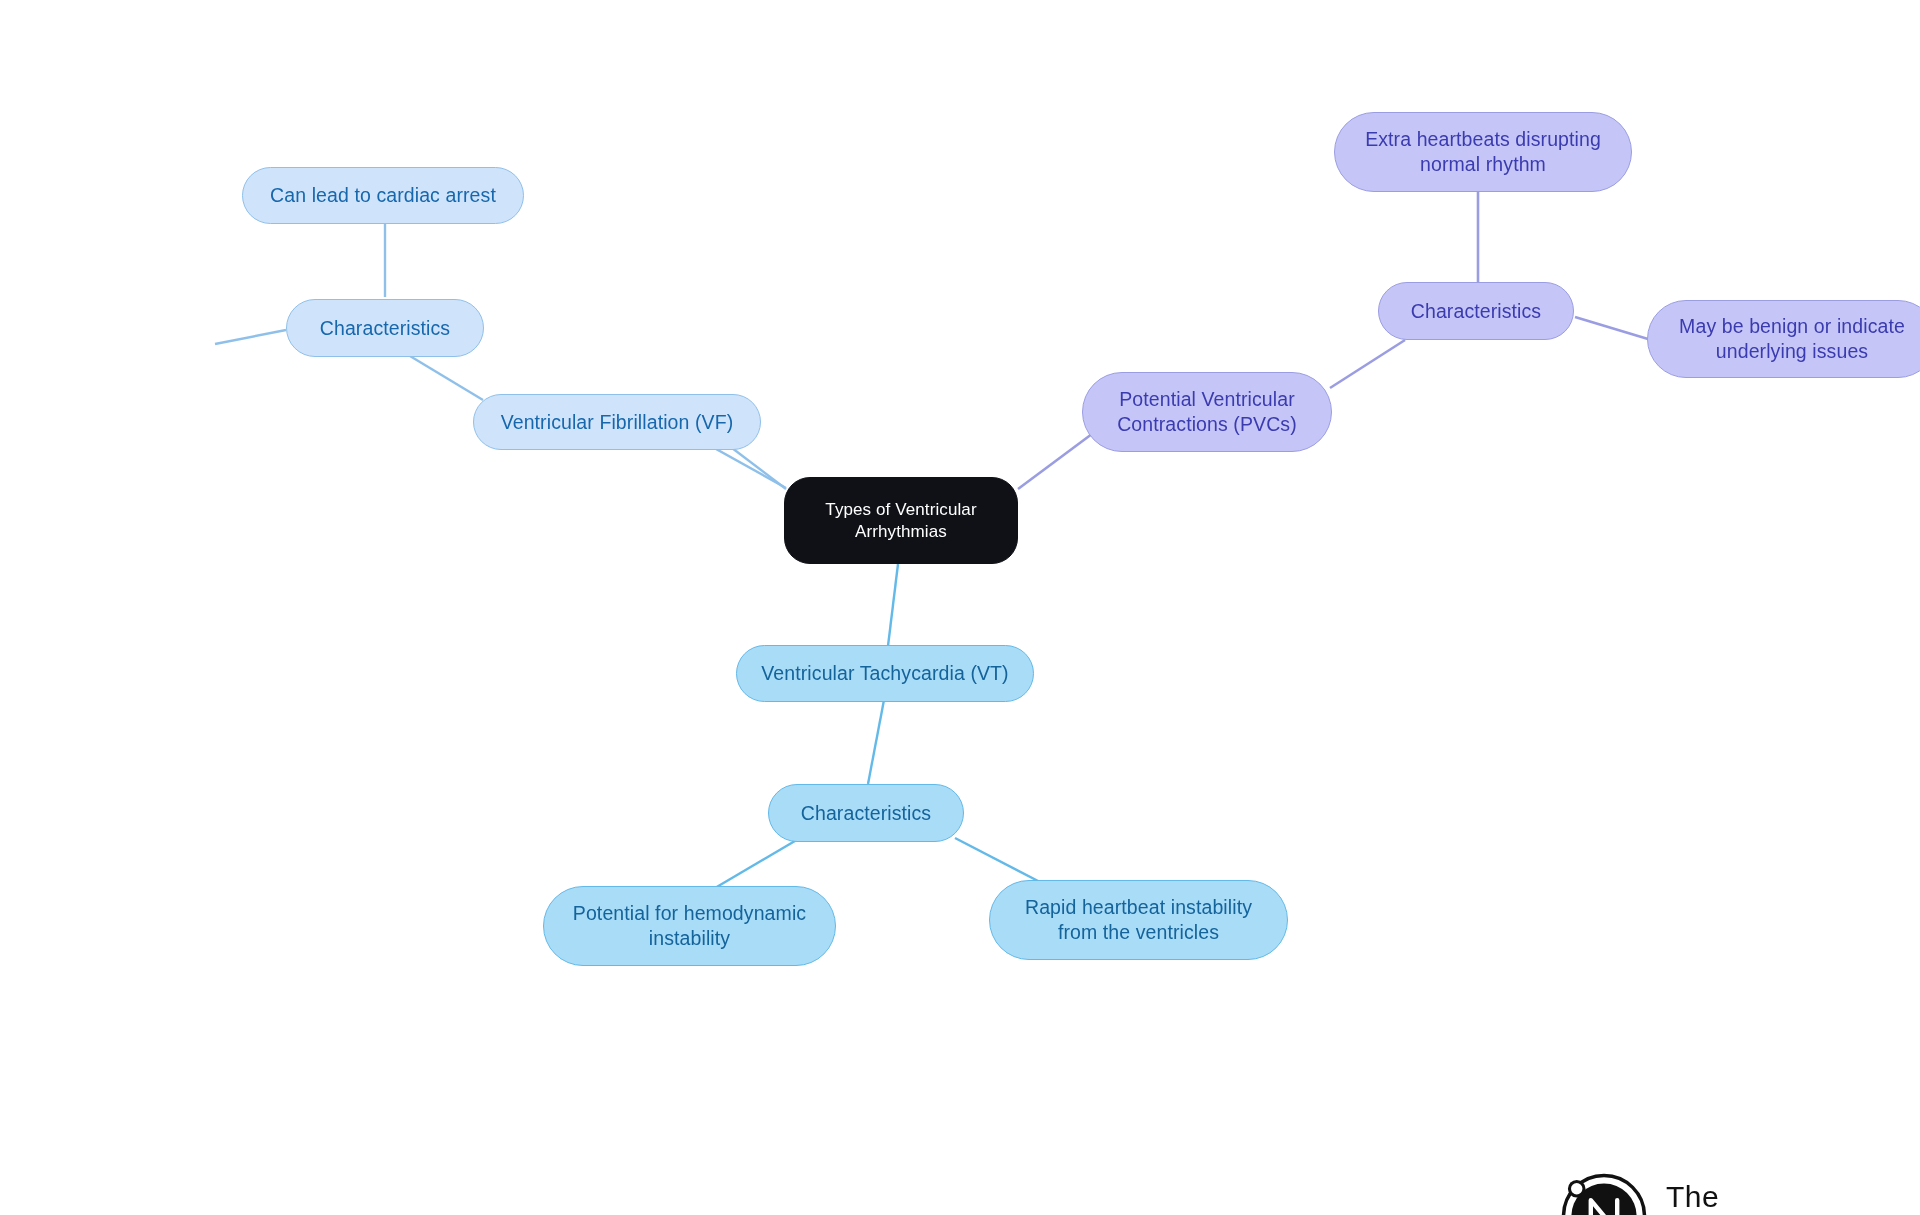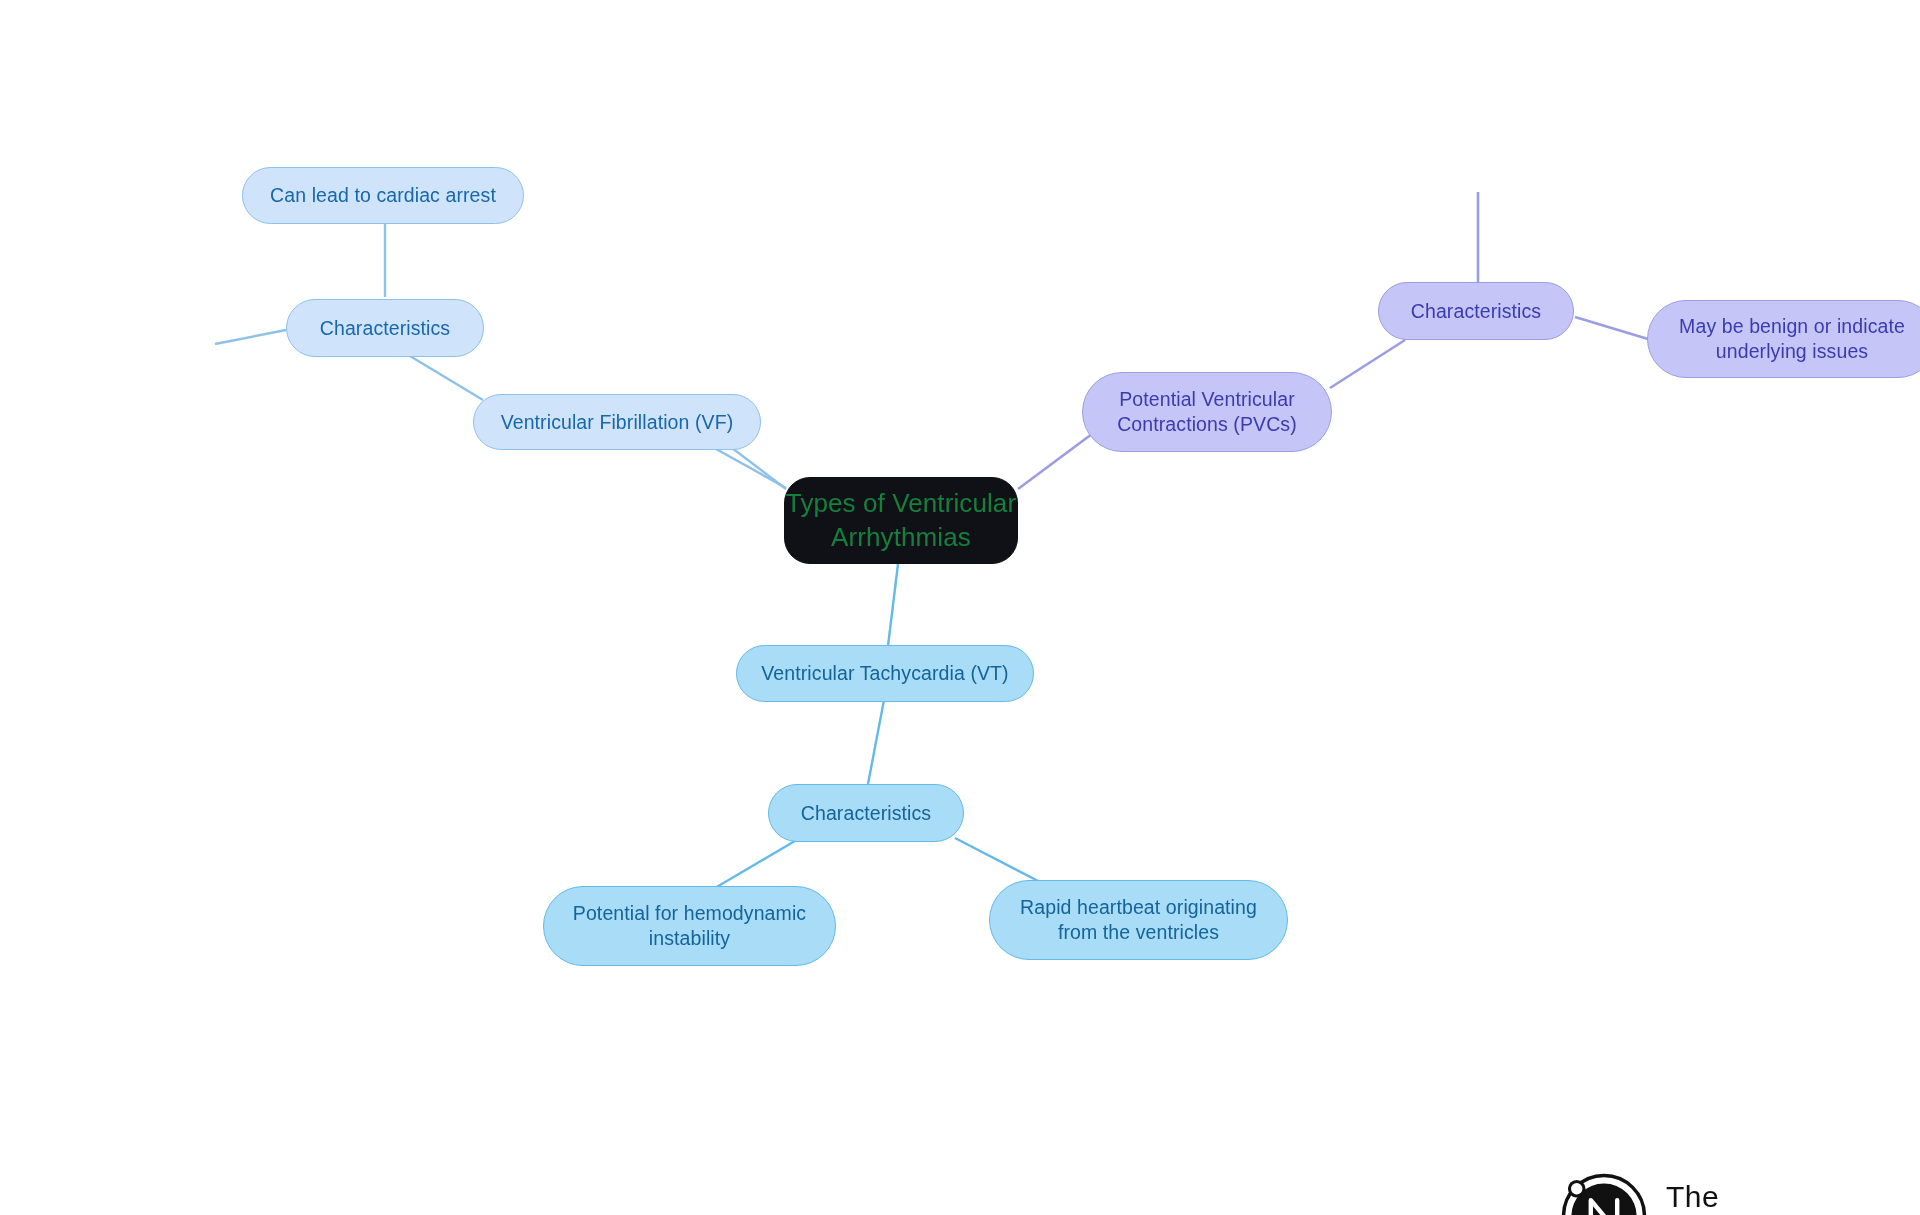--- a/index.html
+++ b/index.html
@@ -35,24 +35,24 @@
     align-items: center;
     justify-content: center;
     text-align: center;
     border-radius: 999px;
     line-height: 1.28;
     white-space: pre-line;
     letter-spacing: 0.1px;
   }
   .node-root {
     background: #0f1117;
-    color: #15803d;
+    color: #ffffff;
     border: 1px solid #0f1117;
     border-radius: 26px;
-    font-size: 26px;
+    font-size: 17px;
   }
   .node-vf {
     background: #cfe4fb;
     border: 1.6px solid #8fc0ea;
     color: #1767ad;
     font-size: 19.5px;
   }
   .node-vt {
     background: #a9dcf7;
     border: 1.6px solid #63b9e8;
@@ -134,32 +134,34 @@
   <div class="node node-vf" style="left:286px; top:299px; width:198px; height:58px;">Characteristics</div>
 
   <div class="node node-vf" style="left:242px; top:167px; width:282px; height:57px;">Can lead to cardiac arrest</div>
 
 
   <div class="node node-pvc" style="left:1082px; top:372px; width:250px; height:80px;">Potential Ventricular
 Contractions (PVCs)</div>
 
   <div class="node node-pvc" style="left:1378px; top:282px; width:196px; height:58px;">Characteristics</div>
 
+  <div class="node node-pvc" style="left:1334px; top:112px; width:298px; height:80px;">Extra heartbeats disrupting
+normal rhythm</div>
 
   <div class="node node-pvc" style="left:1647px; top:300px; width:290px; height:78px;">May be benign or indicate
 underlying issues</div>
 
   <div class="node node-vt" style="left:736px; top:645px; width:298px; height:57px;">Ventricular Tachycardia (VT)</div>
 
   <div class="node node-vt" style="left:768px; top:784px; width:196px; height:58px;">Characteristics</div>
 
   <div class="node node-vt" style="left:543px; top:886px; width:293px; height:80px;">Potential for hemodynamic
 instability</div>
 
-  <div class="node node-vt" style="left:989px; top:880px; width:299px; height:80px;">Rapid heartbeat originating
+  <div class="node node-vt" style="left:989px; top:880px; width:299px; height:80px;">Rapid heartbeat instability
 from the ventricles</div>
 
   <div id="logo">
     <svg id="logo-mark" viewBox="0 0 100 100" xmlns="http://www.w3.org/2000/svg">
       <circle cx="50" cy="50" r="46" fill="none" stroke="#111111" stroke-width="4"></circle>
       <circle cx="50" cy="50" r="37" fill="#111111"></circle>
       <circle cx="19" cy="19" r="10" fill="#111111"></circle>
       <circle cx="19" cy="19" r="6.5" fill="#ffffff"></circle>
       <circle cx="81" cy="81" r="10" fill="#111111"></circle>
       <circle cx="81" cy="81" r="6.5" fill="#ffffff"></circle>

